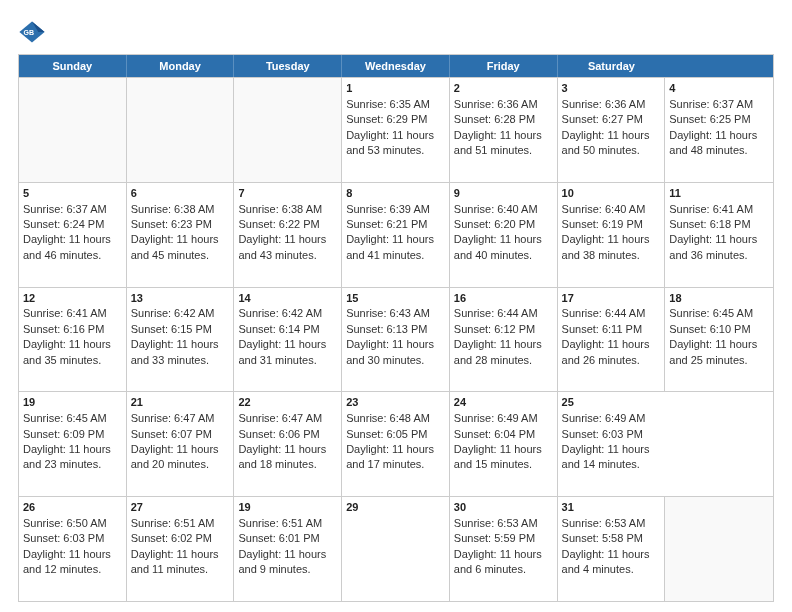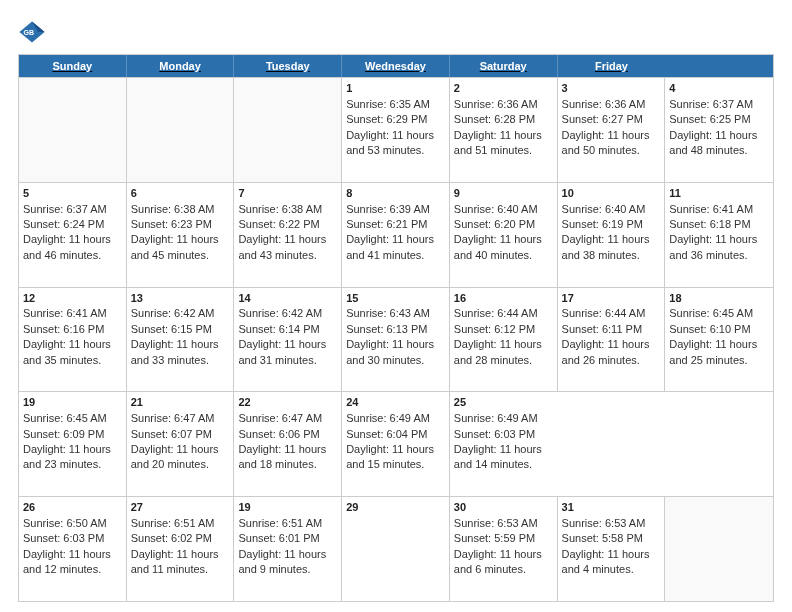--- a/index.html
+++ b/index.html
@@ -63,21 +63,20 @@
     .calendar {
       flex: 1;
       display: flex;
       flex-direction: column;
       border: 1px solid #ccc;
     }
     .cal-header {
       display: grid;
       grid-template-columns: repeat(7, 1fr);
       background: #2c6fad;
-      text-decoration: underline;
     }
     .cal-header-cell {
       color: #fff;
       font-size: 11px;
       font-weight: bold;
       text-align: center;
       padding: 5px 2px;
       border-right: 1px solid #5a8fc0;
     }
     .cal-header-cell:last-child { border-right: none; }
@@ -138,22 +137,22 @@
       <div class="subtitle"></div>
     </div>
   </div>
 
   <div class="calendar">
     <div class="cal-header" id="cal-header">
         <div class="cal-header-cell">Sunday</div>
         <div class="cal-header-cell">Monday</div>
         <div class="cal-header-cell">Tuesday</div>
         <div class="cal-header-cell">Wednesday</div>
+        <div class="cal-header-cell">Friday</div>
         <div class="cal-header-cell">Saturday</div>
-        <div class="cal-header-cell">Friday</div>
       </div>
     <div class="cal-body" id="cal-body">
         <div class="cal-row">
           <div class="cal-cell empty"></div>
           <div class="cal-cell empty"></div>
           <div class="cal-cell empty"></div>
           <div class="cal-cell">
             <span class="day-num">1</span>
             <div class="day-info">Sunrise: 6:35 AM<br>Sunset: 6:29 PM<br>Daylight: 11 hours and 53 minutes.</div>
           </div>
@@ -235,20 +234,24 @@
             <span class="day-num">19</span>
             <div class="day-info">Sunrise: 6:45 AM<br>Sunset: 6:09 PM<br>Daylight: 11 hours and 23 minutes.</div>
           </div>
           <div class="cal-cell">
             <span class="day-num">21</span>
             <div class="day-info">Sunrise: 6:47 AM<br>Sunset: 6:07 PM<br>Daylight: 11 hours and 20 minutes.</div>
           </div>
           <div class="cal-cell">
             <span class="day-num">22</span>
             <div class="day-info">Sunrise: 6:47 AM<br>Sunset: 6:06 PM<br>Daylight: 11 hours and 18 minutes.</div>
+          </div>
+          <div class="cal-cell">
+            <span class="day-num">23</span>
+            <div class="day-info">Sunrise: 6:48 AM<br>Sunset: 6:05 PM<br>Daylight: 11 hours and 17 minutes.</div>
           </div>
           <div class="cal-cell">
             <span class="day-num">24</span>
             <div class="day-info">Sunrise: 6:49 AM<br>Sunset: 6:04 PM<br>Daylight: 11 hours and 15 minutes.</div>
           </div>
           <div class="cal-cell">
             <span class="day-num">25</span>
             <div class="day-info">Sunrise: 6:49 AM<br>Sunset: 6:03 PM<br>Daylight: 11 hours and 14 minutes.</div>
           </div>
         </div>

